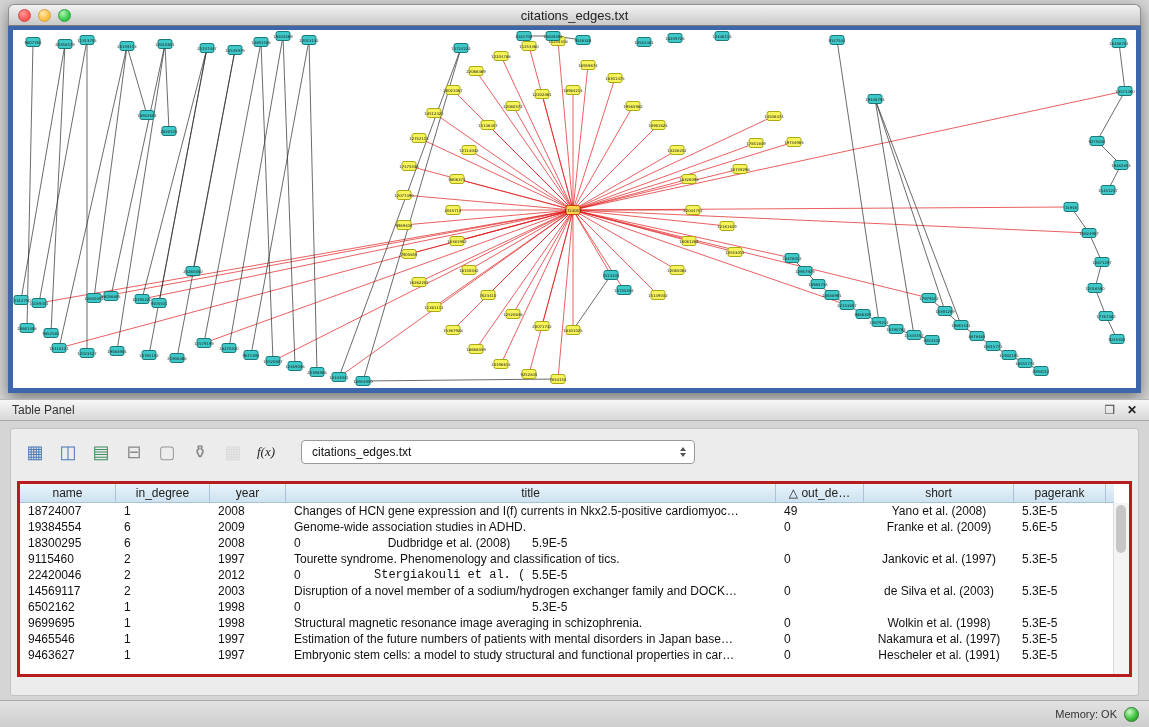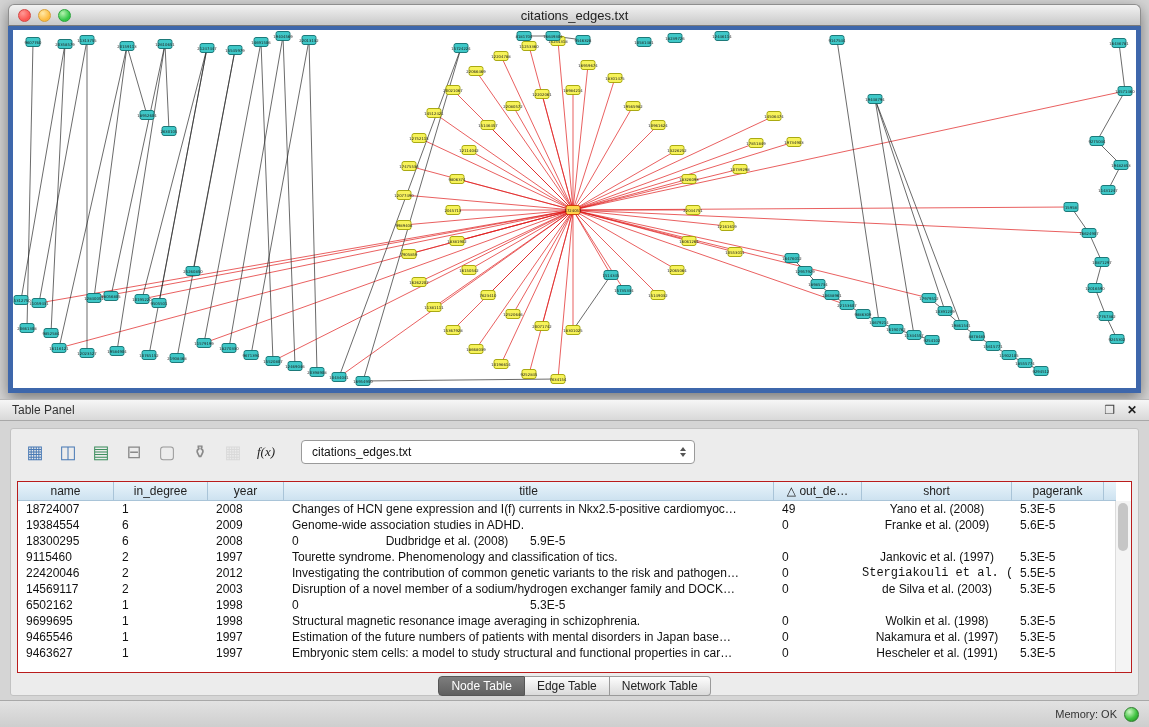--- a/index.html
+++ b/index.html
@@ -42,21 +42,21 @@
   .tb-icon.fx { font-style:italic; font-size:13px; font-family:"Liberation Serif", serif; color:#222; }
   .combo { margin-left:16px; width:392px; height:22px; background:#fff; border:1px solid #9a9a9a; border-radius:4px;
     display:flex; align-items:center; font-size:12px; color:#111; }
   .combo .combo-value { padding-left:10px; flex:1; }
   .combo-arrows { width:15px; margin-right:4px; display:flex; flex-direction:column; align-items:center; gap:2px; }
   .arr-up   { width:0; height:0; border-left:3.5px solid transparent; border-right:3.5px solid transparent; border-bottom:4px solid #555; }
   .arr-down { width:0; height:0; border-left:3.5px solid transparent; border-right:3.5px solid transparent; border-top:4px solid #555; }
 
   
   .table-wrap { position:absolute; left:6px; right:6px; top:52px; height:190px; background:#fff;
-    border:1px solid #b91c1c; overflow:hidden; }
+    border:3px solid #b91c1c; overflow:hidden; }
   .thead { display:flex; height:19px; padding-right:15px; }
   .th { box-sizing:border-box; height:19px; line-height:18px; text-align:center; font-size:12px; color:#222;
     background:linear-gradient(#e9f4fb,#cde2f0); border-right:1px solid #a9c4d8; border-bottom:1px solid #a9c4d8;
     overflow:hidden; white-space:nowrap; flex:0 0 auto; }
   .th.filler { flex:1 1 auto; border-right:none; }
   .tr { display:flex; height:16px; }
   .td { box-sizing:border-box; font-size:12px; line-height:16px; color:#111; padding-left:8px;
     overflow:hidden; white-space:nowrap; flex:0 0 auto; }
   .td.td-short { text-align:center; padding-left:0; }
   .scroll-track { position:absolute; right:0; top:19px; bottom:0; width:15px; background:#f4f4f4; border-left:1px solid #dcdcdc; }
@@ -785,21 +785,20 @@
           <div class="td td-year" style="width: 76px;">1997</div>
           <div class="td td-title" style="width: 490px;">Tourette syndrome. Phenomenology and classification of tics.</div>
           <div class="td td-out_degree" style="width: 88px;">0</div>
           <div class="td td-short" style="width: 150px;">Jankovic et al. (1997)</div>
           <div class="td td-pagerank" style="width: 92px;">5.3E-5</div>
         </div>
         <div class="tr">
           <div class="td td-name" style="width: 96px;">22420046</div>
           <div class="td td-in_degree" style="width: 94px;">2</div>
           <div class="td td-year" style="width: 76px;">2012</div>
-          <div class="td td-title" style="width: 490px;">Investigating the contribution of common genetic variants to the risk and pathogen…</div>
           <div class="td td-out_degree" style="width: 88px;">0</div>
           <div class="td td-short" style="width: 150px; font-family: Liberation Mono, monospace;">Stergiakouli et al. (2012)</div>
           <div class="td td-pagerank" style="width: 92px;">5.5E-5</div>
         </div>
         <div class="tr">
           <div class="td td-name" style="width: 96px;">14569117</div>
           <div class="td td-in_degree" style="width: 94px;">2</div>
           <div class="td td-year" style="width: 76px;">2003</div>
           <div class="td td-title" style="width: 490px;">Disruption of a novel member of a sodium/hydrogen exchanger family and DOCK…</div>
           <div class="td td-out_degree" style="width: 88px;">0</div>
@@ -840,23 +839,18 @@
           <div class="td td-out_degree" style="width: 88px;">0</div>
           <div class="td td-short" style="width: 150px;">Hescheler et al. (1991)</div>
           <div class="td td-pagerank" style="width: 92px;">5.3E-5</div>
         </div>
       </div>
     <div class="scroll-track">
       <div class="scroll-thumb"></div>
     </div>
   </div>
 
-  <div class="tabs">
-      <div class="tab active">Node Table</div>
-      <div class="tab">Edge Table</div>
-      <div class="tab">Network Table</div>
-    </div>
 </div>
 
 <div class="status-bar">
   <span class="memory-label">Memory: OK</span>
   <span class="memory-dot"></span>
 </div>
 
 </body></html>

